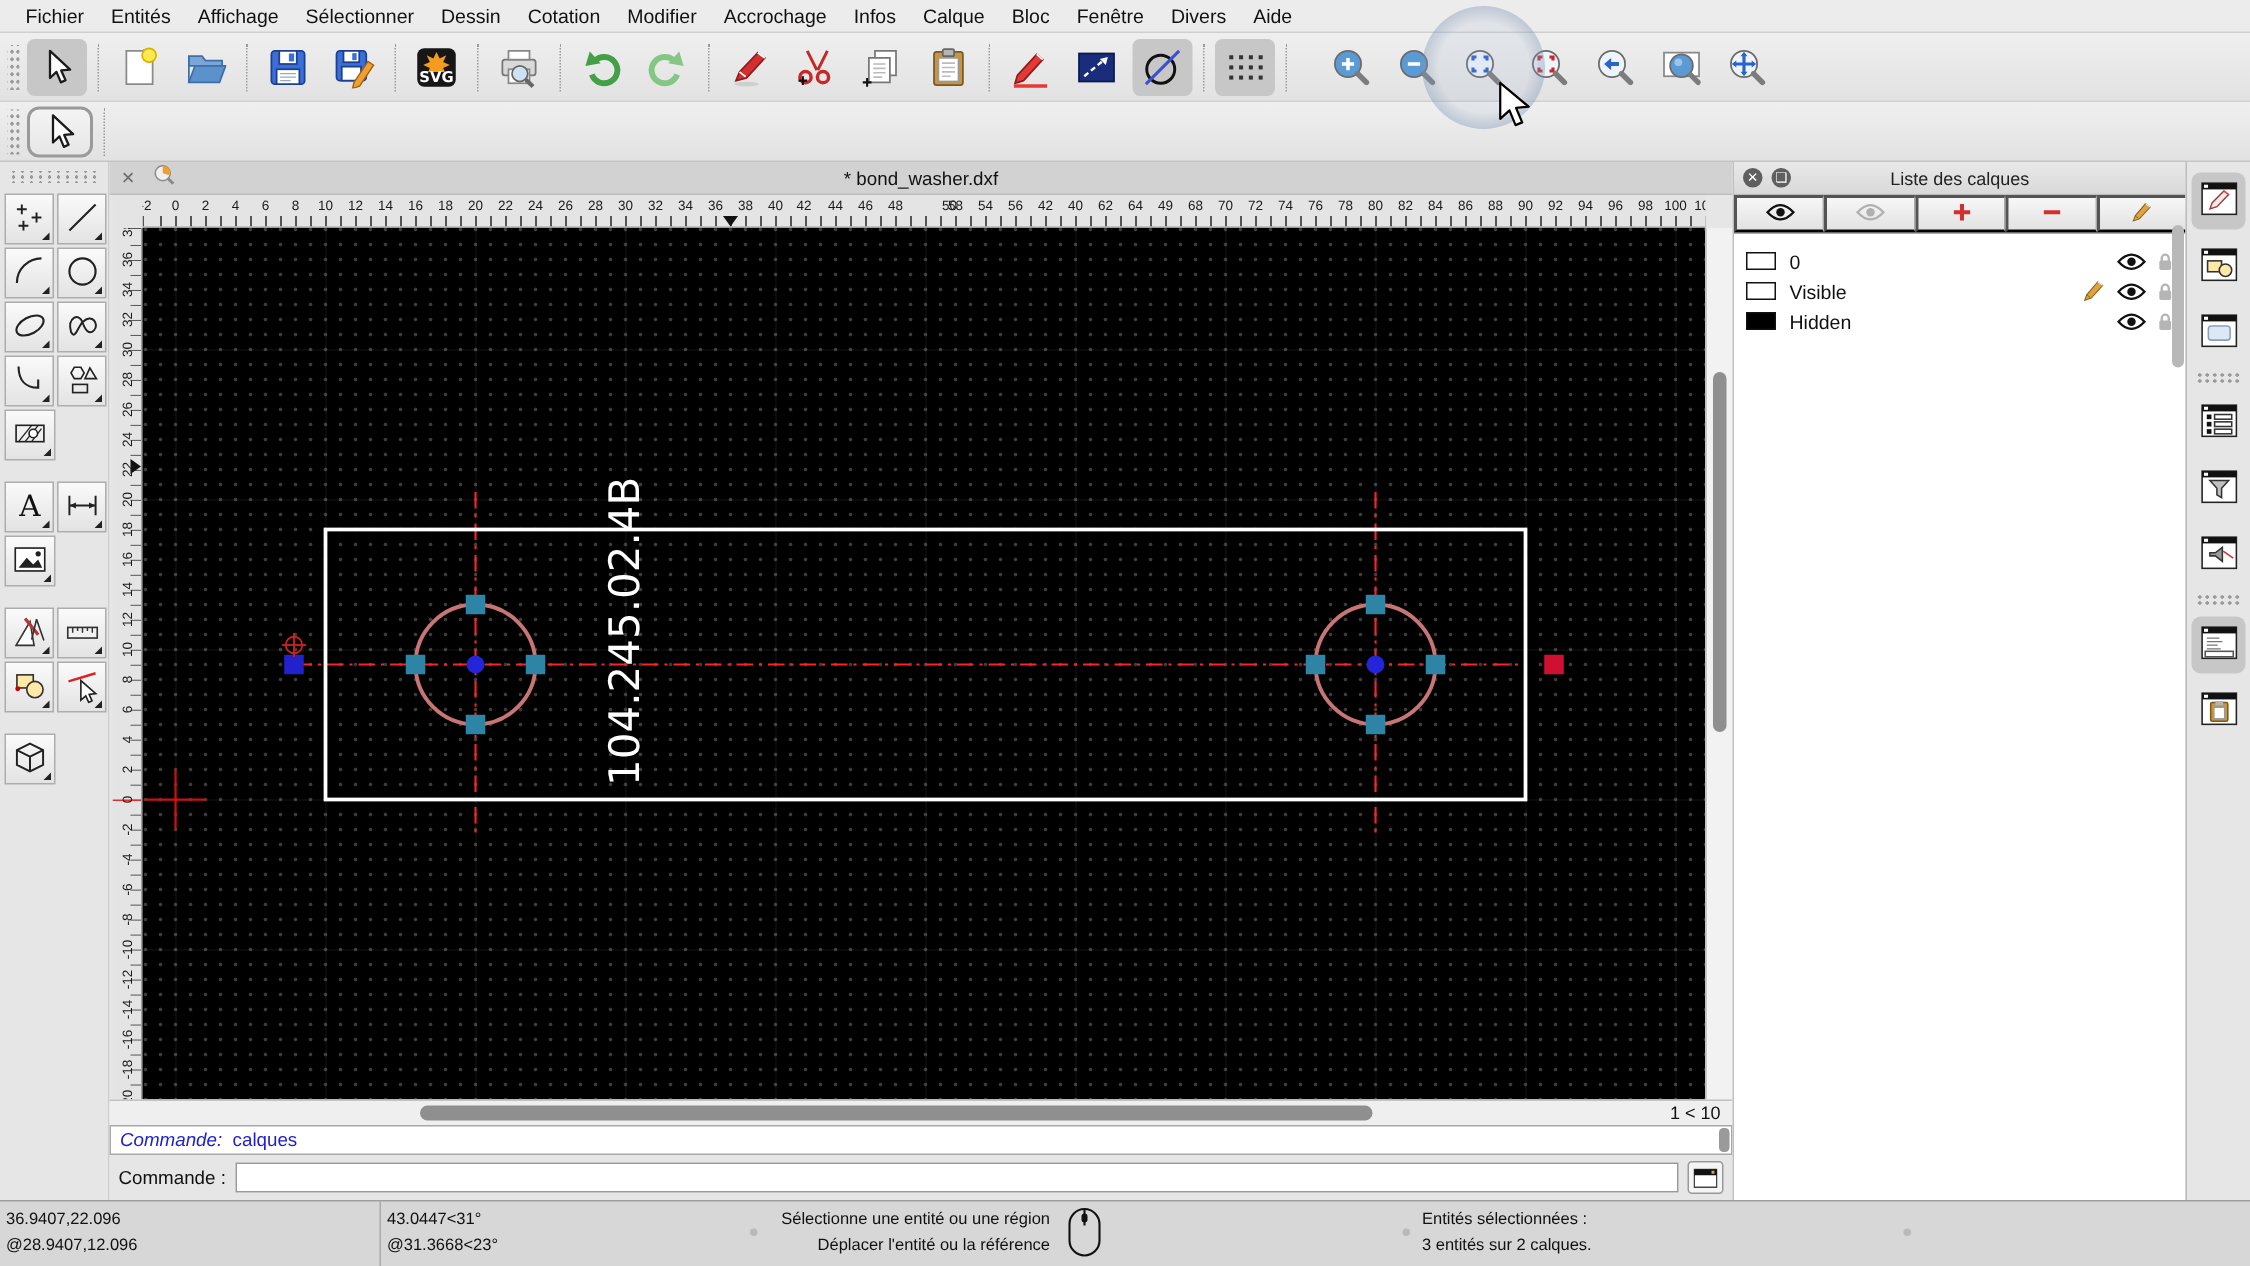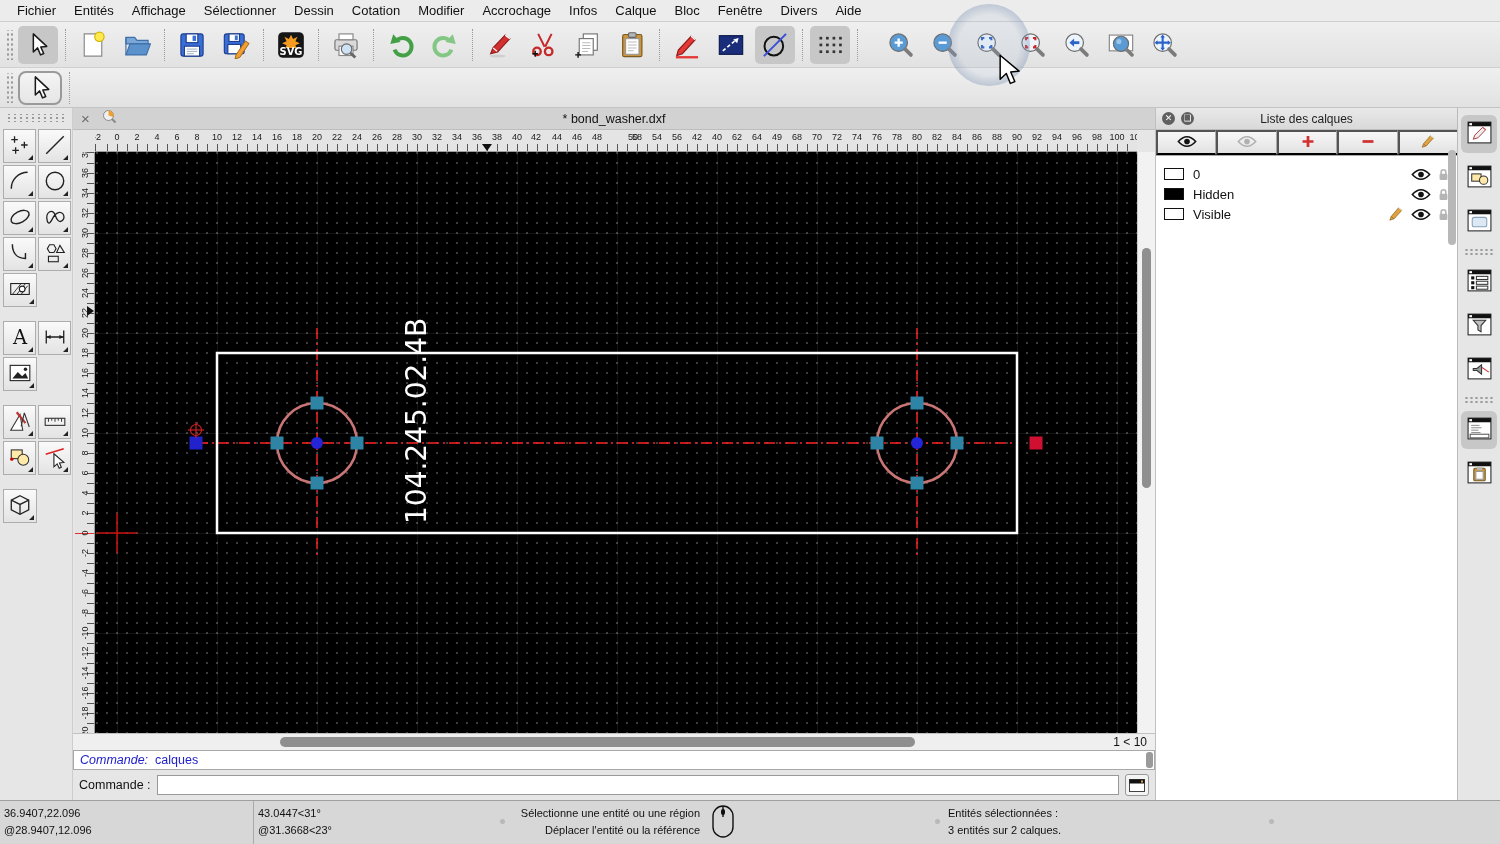--- a/index.html
+++ b/index.html
@@ -775,49 +775,49 @@
               </span>
         <span class="icon">
                 <svg viewBox="0 0 14 18" width="11" height="15">
                   <path d="M4 8.5V6a3 3 0 0 1 6 0v2.5" fill="none" stroke="#b5b5b5" stroke-width="2"></path>
                   <rect x="2" y="8" width="10" height="8" rx="1.5" fill="#b5b5b5"></rect>
                 </svg>
               </span>
       </span>
     </div>
           <div class="layer-row">
-      <span class="swatch" style="background:#000000"></span>
-      <span class="layer-name">Hidden</span>
+      <span class="swatch" style="background:#ffffff"></span>
+      <span class="layer-name">Visible</span>
       <span class="layer-icons">
-
+        <span class="icon">
+                <svg viewBox="0 0 22 22" width="16" height="16">
+                  <path d="M2.5 19.5l1.8-5L14.5 2.5l4.5 3.4L8.5 17.5l-6 2z" fill="#e0a23f" stroke="#8a6420"></path>
+                  <path d="M14.5 2.5l4.5 3.4" stroke="#fff"></path>
+                  <path d="M4.3 14.5l3.4 2.6" stroke="#8a6420" stroke-width=".9"></path>
+                </svg>
+              </span>
         <span class="icon">
                 <svg viewBox="0 0 22 14" width="20" height="13">
                   <path d="M1.5 7Q11-3.5 20.5 7 11 17.5 1.5 7Z" fill="none" stroke="#111" stroke-width="1.7"></path>
                   <circle cx="11" cy="7" r="3.1" fill="#111"></circle>
                 </svg>
               </span>
         <span class="icon">
                 <svg viewBox="0 0 14 18" width="11" height="15">
                   <path d="M4 8.5V6a3 3 0 0 1 6 0v2.5" fill="none" stroke="#b5b5b5" stroke-width="2"></path>
                   <rect x="2" y="8" width="10" height="8" rx="1.5" fill="#b5b5b5"></rect>
                 </svg>
               </span>
       </span>
     </div>
           <div class="layer-row">
-      <span class="swatch" style="background:#ffffff"></span>
-      <span class="layer-name">Visible</span>
+      <span class="swatch" style="background:#000000"></span>
+      <span class="layer-name">Hidden</span>
       <span class="layer-icons">
-        <span class="icon">
-                <svg viewBox="0 0 22 22" width="16" height="16">
-                  <path d="M2.5 19.5l1.8-5L14.5 2.5l4.5 3.4L8.5 17.5l-6 2z" fill="#e0a23f" stroke="#8a6420"></path>
-                  <path d="M14.5 2.5l4.5 3.4" stroke="#fff"></path>
-                  <path d="M4.3 14.5l3.4 2.6" stroke="#8a6420" stroke-width=".9"></path>
-                </svg>
-              </span>
+
         <span class="icon">
                 <svg viewBox="0 0 22 14" width="20" height="13">
                   <path d="M1.5 7Q11-3.5 20.5 7 11 17.5 1.5 7Z" fill="none" stroke="#111" stroke-width="1.7"></path>
                   <circle cx="11" cy="7" r="3.1" fill="#111"></circle>
                 </svg>
               </span>
         <span class="icon">
                 <svg viewBox="0 0 14 18" width="11" height="15">
                   <path d="M4 8.5V6a3 3 0 0 1 6 0v2.5" fill="none" stroke="#b5b5b5" stroke-width="2"></path>
                   <rect x="2" y="8" width="10" height="8" rx="1.5" fill="#b5b5b5"></rect>

